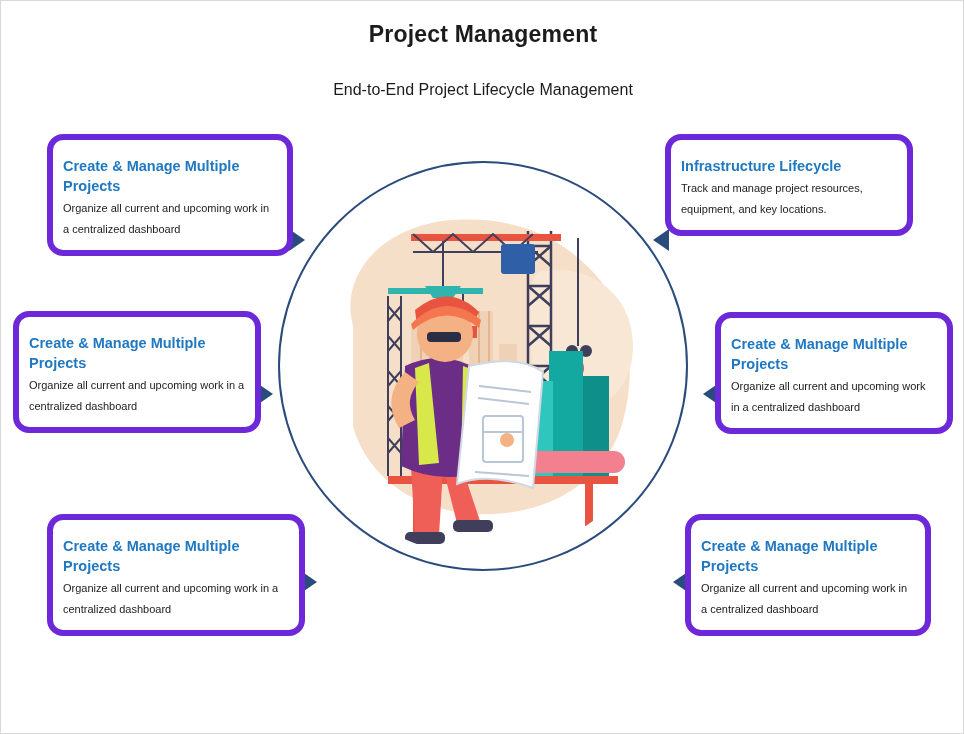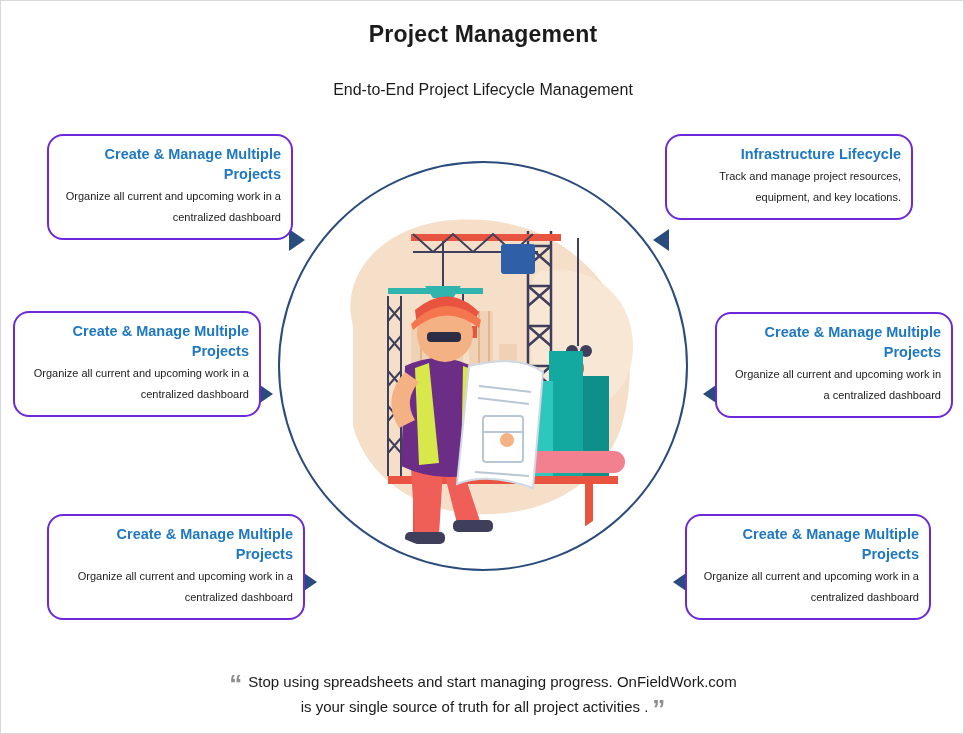--- a/index.html
+++ b/index.html
@@ -65,25 +65,25 @@
     width: 380px;
     height: 380px;
     border-radius: 50%;
     overflow: hidden;
   }
 
   
   .card {
     position: absolute;
     box-sizing: border-box;
-    border: 2px solid #6d28d9;
+    border: 6px solid #6d28d9;
     border-radius: 16px;
     background: #ffffff;
-    padding: 8px 10px 10px 10px;
-    text-align: right;
+    padding: 16px 10px 10px 10px;
+    text-align: left;
   }
   .card .card-title {
     color: #1f78c1;
     font-weight: bold;
     font-size: 14.5px;
     line-height: 20px;
     margin-bottom: 2px;
   }
   .card .card-body {
     color: #1b1b1b;
@@ -284,22 +284,14 @@
   <div class="card" id="card-4">
     <div class="card-title">Create &amp; Manage Multiple Projects</div>
     <div class="card-body">Organize all current and upcoming work in a centralized dashboard</div>
   </div>
 
   <div class="card" id="card-5">
     <div class="card-title">Create &amp; Manage Multiple Projects</div>
     <div class="card-body">Organize all current and upcoming work in a centralized dashboard</div>
   </div>
 
-  <div class="quote-wrap">
-    <div class="quote-line">
-      <span class="quote-mark qm-open">“</span><span>Stop using spreadsheets and start managing progress. OnFieldWork.com</span>
-    </div>
-    <div class="quote-line">
-      <span>is your single source of truth for all project activities .</span><span class="quote-mark qm-close">”</span>
-    </div>
-  </div>
 
 </div>
 
 </body></html>

